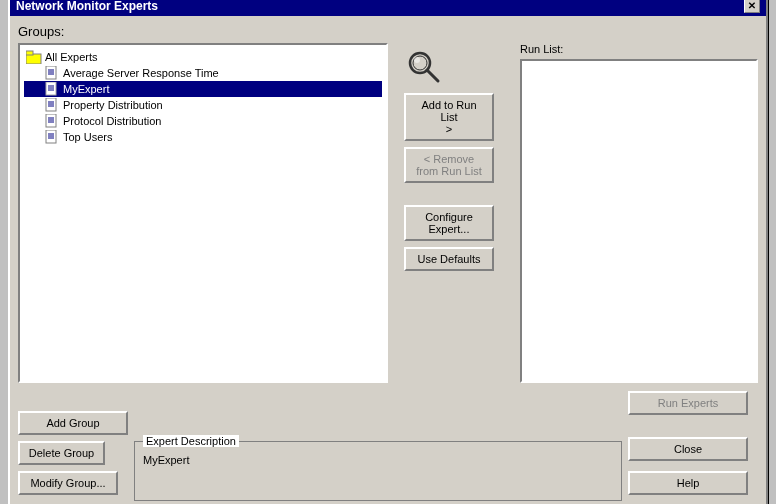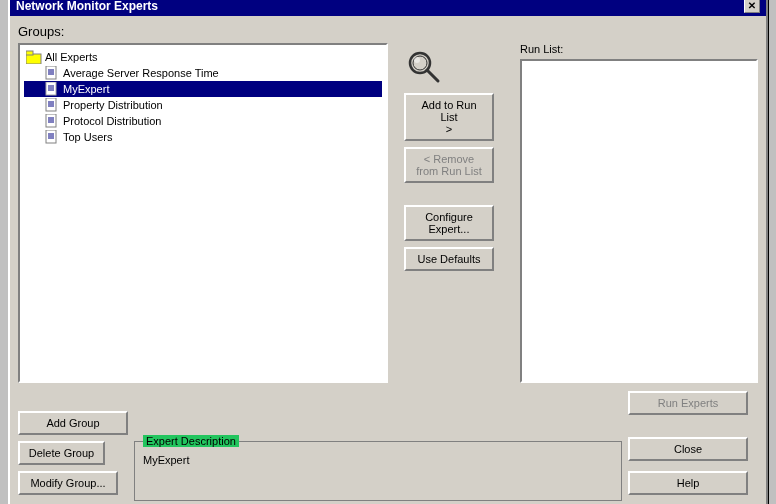--- a/index.html
+++ b/index.html
@@ -167,21 +167,21 @@
       border: 1px solid #808080;
       padding: 8px;
       position: relative;
       min-height: 60px;
     }
 
     .expert-desc-legend {
       position: absolute;
       top: -7px;
       left: 8px;
-      background: #22c55e;
+      background: #ffffff;
       padding: 0 3px;
       font-size: 11px;
     }
 
     .expert-desc-text {
       font-size: 11px;
       margin-top: 4px;
     }
 
     .right-buttons {

